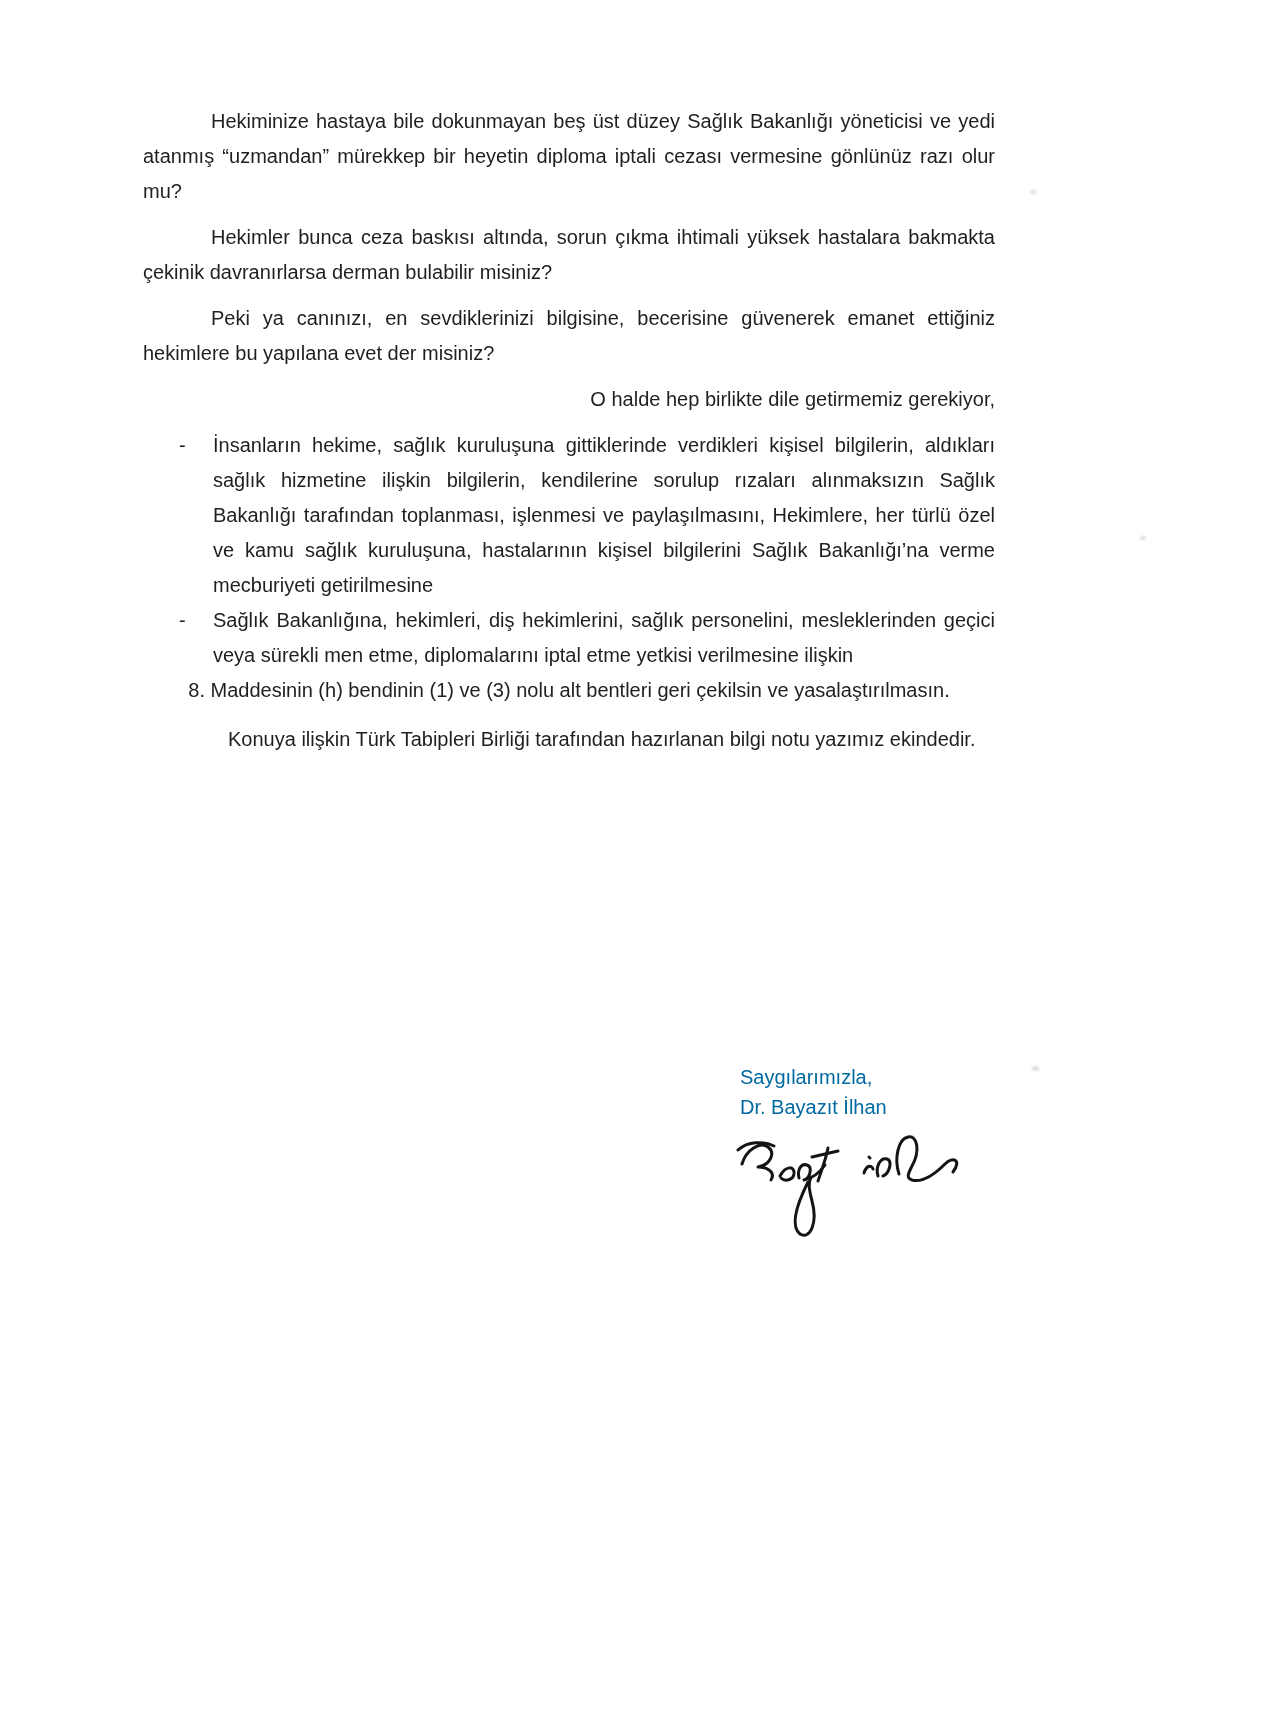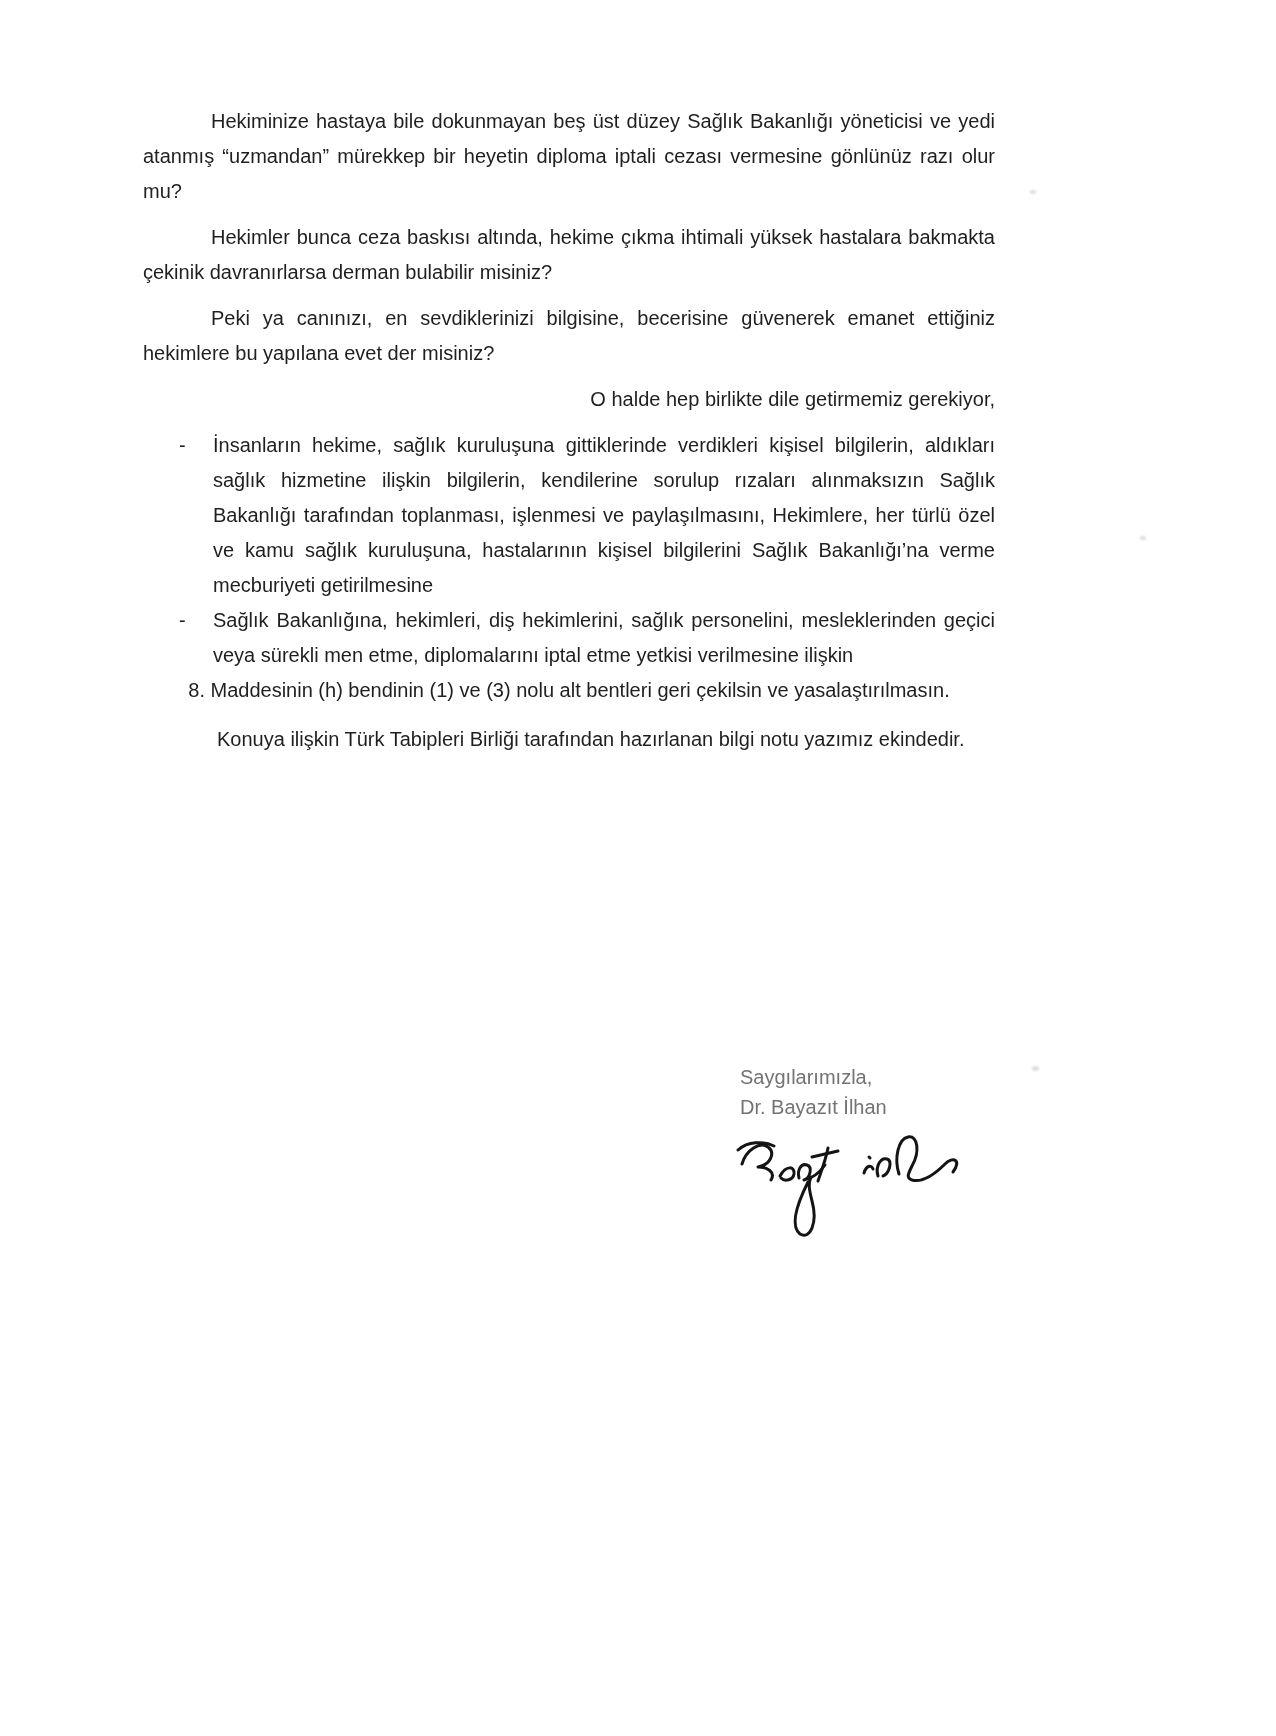--- a/index.html
+++ b/index.html
@@ -45,31 +45,31 @@
   .bullet-text {
     flex: 1;
     text-align: justify;
   }
   .demand-line {
     margin: 0 0 14px 0;
     white-space: nowrap;
     text-align: center;
   }
   .closing-para {
-    margin: 14px 0 0 6px;
+    margin: 14px 0 0 17px;
     text-indent: 68px;
     text-align: justify;
   }
   .signature-block {
     position: absolute;
     left: 740px;
     top: 1062px;
     font-size: 20px;
     line-height: 30px;
-    color: #737373;
+    color: #0369a1;
   }
   .sig-line { margin: 0; }
   .sig-drawing { margin: 6px 0 2px -4px; display: block; }
   .sig-org-block { margin-top: 4px; }
   
   .scan-smudge {
     position: absolute;
     left: 430px;
     top: 1504px;
     width: 290px;
@@ -91,21 +91,21 @@
 </style>
 </head>
 <body>
 
 <div class="page">
 
   <div class="content">
 
     <p class="para">Hekiminize hastaya bile dokunmayan beş üst düzey Sağlık Bakanlığı yöneticisi ve yedi atanmış “uzmandan” mürekkep bir heyetin diploma iptali cezası vermesine gönlünüz razı olur mu?</p>
 
-    <p class="para">Hekimler bunca ceza baskısı altında, hekime çıkma ihtimali yüksek hastalara bakmakta çekinik davranırlarsa derman bulabilir misiniz?</p>
+    <p class="para">Hekimler bunca ceza baskısı altında, sorun çıkma ihtimali yüksek hastalara bakmakta çekinik davranırlarsa derman bulabilir misiniz?</p>
 
     <p class="para">Peki ya canınızı, en sevdiklerinizi bilgisine, becerisine güvenerek emanet ettiğiniz hekimlere bu yapılana evet der misiniz?</p>
 
 
     <p class="para single">O halde hep birlikte dile getirmemiz gerekiyor,</p>
 
 
     <div class="bullet-list">
       <div class="bullet-item">
         <span class="bullet-marker">-</span>

